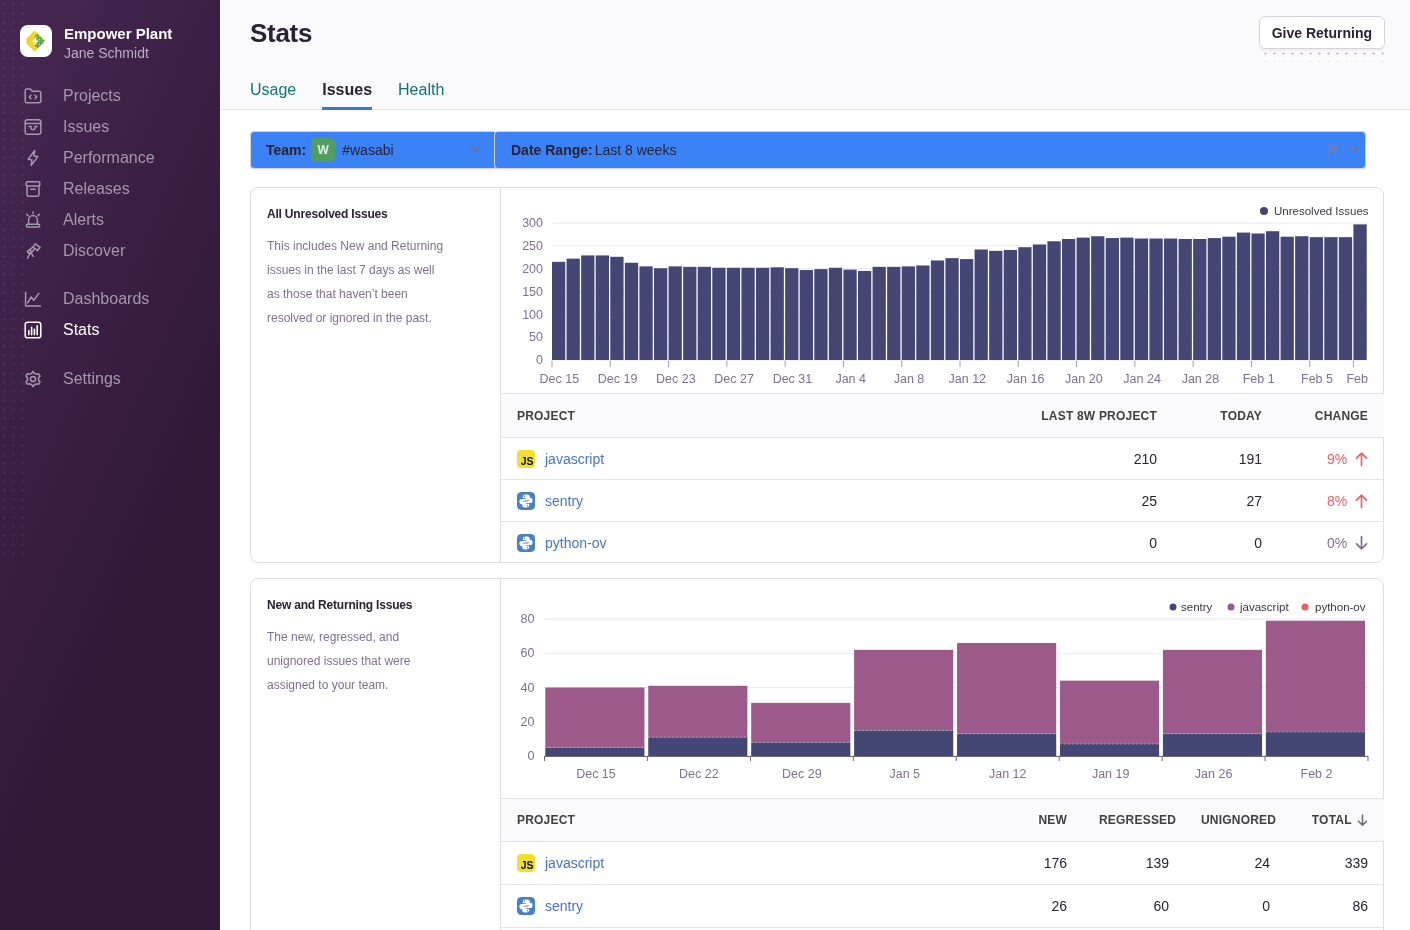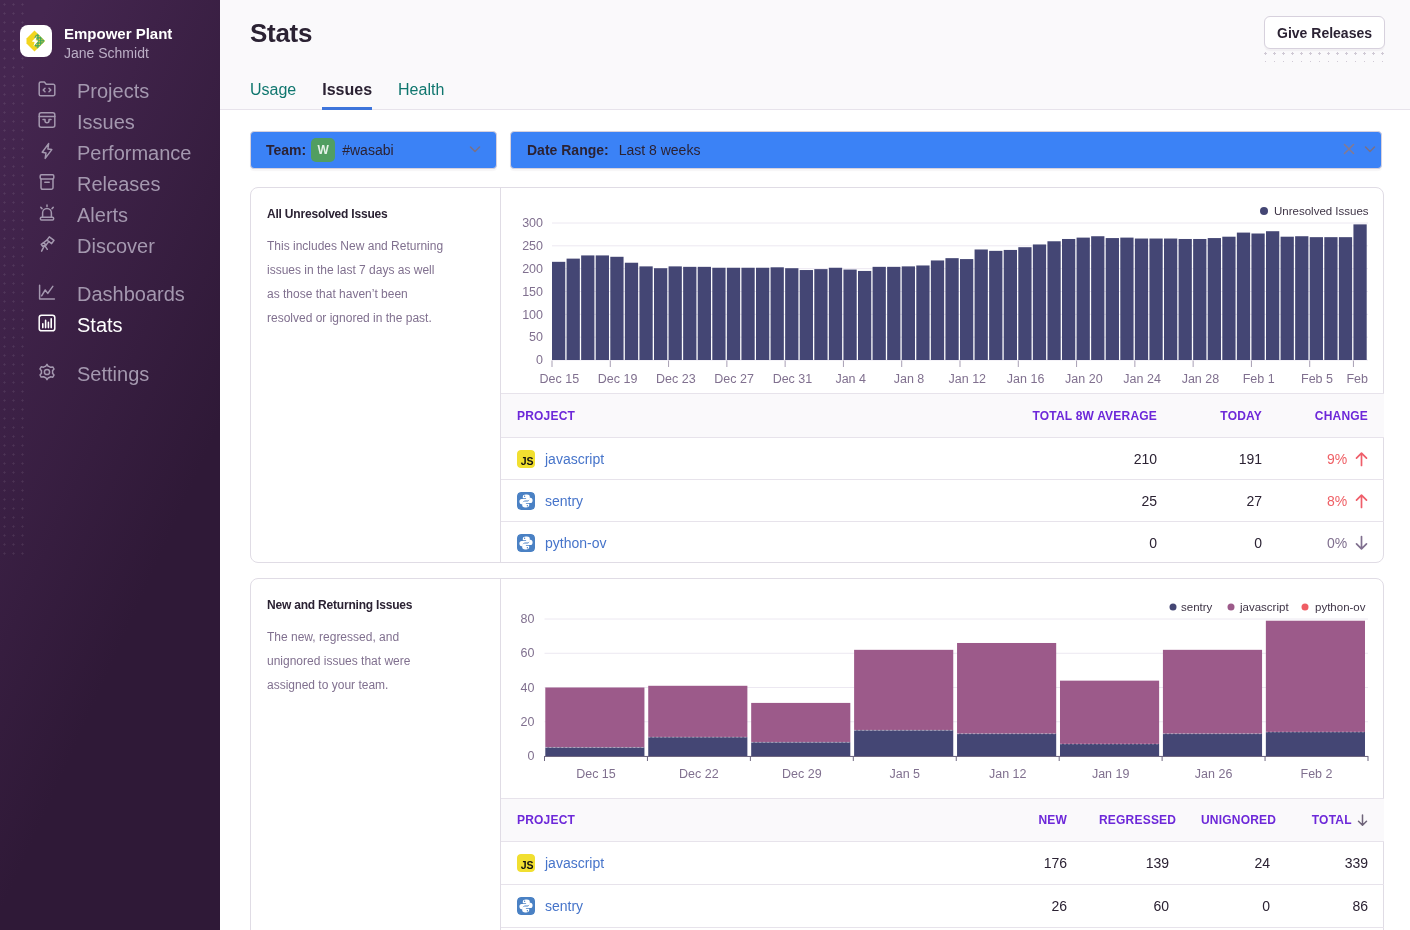--- a/index.html
+++ b/index.html
@@ -8,21 +8,21 @@
   background:linear-gradient(294.17deg,#2f1937 35.57%,#452650 92.42%); color:#fff; }
 .sidebar .dots { position:absolute; left:0; top:0; width:26px; height:560px;
   background-image:radial-gradient(rgba(255,255,255,0.09) 0.9px, transparent 1.2px);
   background-size:9px 9px; }
 .org { position:absolute; left:20px; top:25px; display:flex; }
 .orglogo { width:32px; height:32px; background:#fff; border-radius:8px; }
 .orgtext { margin-left:12px; }
 .orgname { font-size:15px; font-weight:700; color:#fff; line-height:18px; margin-top:0px; }
 .username { font-size:14px; color:#bcafc6; line-height:17px; margin-top:2px; }
 .nav { position:absolute; left:0; top:80px; width:220px; }
-.navitem { display:flex; align-items:flex-start; height:31px; padding-left:38px; color:#a498af; font-size:20px; }
+.navitem { display:flex; align-items:center; height:31px; padding-left:24px; color:#a498af; font-size:16px; }
 .navitem .ni { width:18px; height:18px; margin-right:21px; flex:none; }
 .navitem.active { color:#fff; }
 .navgap { height:17px; }
 .navgap2 { height:18px; }
 .main { position:absolute; left:220px; top:0; width:1190px; height:930px; background:#fff; }
 .header { position:absolute; left:0; top:0; width:1190px; height:110px; background:#faf9fb; border-bottom:1px solid #e7e3eb; }
 .hdots { position:absolute; right:24px; top:49px; width:125px; height:13px;
   background-image:radial-gradient(rgba(128,112,143,0.35) 1px, transparent 1.3px);
   background-size:9px 9px; }
 h1 { position:absolute; left:30px; top:18px; font-size:26px; font-weight:700; color:#2b2233; letter-spacing:-0.3px; }
@@ -33,31 +33,31 @@
 .tab { font-size:16px; color:#0f766e; margin-right:26px; padding-bottom:8px; }
 .tab.active { color:#2b2233; font-weight:600; border-bottom:3px solid #3d74db; }
 .content { position:absolute; left:0; top:111px; width:1190px; height:819px; background:#fff; }
 .filterrow { position:absolute; top:20px; left:30px; }
 .ctrl { position:absolute; height:38px; background:#3b82f6; border:1px solid #d7d1dd; border-radius:4px;
   display:flex; align-items:center; box-shadow:0 2px 1px rgba(43,34,51,0.04); font-size:14px; color:#2b2233;justify-content:space-between; }
 .ctrl .lbl { font-weight:700; color:#2b2233; }
 .teamctrl { left:0px; top:0px; width:247px; padding:0 15px 0 15px; }
 .teamava { width:24px; height:24px; background:#519e61; border-radius:5px; color:rgba(255,255,255,0.85); font-size:12px; font-weight:700;
   display:flex; align-items:center; justify-content:center; margin:0 7px 0 5px; }
-.datectrl { left:260px; top:0px; width:872px; padding:0 5px 0 16px; }
+.datectrl { left:244px; top:0px; width:872px; padding:0 5px 0 16px; }
 .chevron { margin-left:auto; }
 .panel { position:absolute; left:30px; width:1134px; background:#fff; border:1px solid #e0dce5; border-radius:8px; }
 .panel1 { top:76px; height:376px; }
 .panel2 { top:467px; height:391px; }
 .desc { position:absolute; left:0; top:0; bottom:0; width:250px; border-right:1px solid #e0dce5; padding:19px 16px 0 16px; }
 .desc h2 { font-size:12px; font-weight:600; color:#2b2233; margin-bottom:13px; letter-spacing:-0.2px; }
 .desc p { font-size:12px; line-height:24px; color:#80708f; }
 .chartbox { position:absolute; left:250px; top:0; width:883px; }
 table.stats { position:absolute; left:250px; width:883px; border-collapse:collapse; table-layout:fixed; font-size:14px; color:#2b2233; }
-table.stats th { background:#faf9fb; color:#6d28d9; font-size:12px; letter-spacing:0.2px; text-align:right; font-weight:700; padding:0 16px; border-bottom:1px solid #e7e3eb; }
+table.stats th { background:#faf9fb; color:#404040; font-size:12px; letter-spacing:0.2px; text-align:right; font-weight:700; padding:0 16px; border-bottom:1px solid #e7e3eb; }
 table.stats td { text-align:right; padding:0 16px; border-bottom:1px solid #e7e3eb; }
 table.stats th:first-child, table.stats td:first-child { text-align:left; }
 table.stats tr:last-child td { border-bottom:none; }
 .t1 { top:205px; }
 .t1 th { height:44px; border-top:1px solid #e7e3eb; }
 .t1 td { height:42px; }
 .t2 { top:219px; }
 .t2 th { height:43px; border-top:1px solid #e7e3eb; }
 .t2 td { height:43px; }
 .proj { display:flex; align-items:center; }
@@ -136,40 +136,40 @@
     <div class="navitem"><span class="ni"><svg width="18" height="18" viewBox="0 0 18 18" style="color:#a498af">
             <circle cx="9" cy="9" r="2.6" stroke="currentColor" stroke-width="1.5" fill="none" stroke-linecap="round" stroke-linejoin="round"></circle>
             <path d="M9 1.3 l1.2 2 a6 6 0 0 1 2.3 1l2.3-.4 1.2 2.1-1.5 1.8a6 6 0 0 1 0 2.5l1.5 1.8-1.2 2.1-2.3-.4a6 6 0 0 1-2.3 1L9 16.7l-1.2-2a6 6 0 0 1-2.3-1l-2.3.4-1.2-2.1 1.5-1.8a6 6 0 0 1 0-2.5L2 5.9l1.2-2.1 2.3.4a6 6 0 0 1 2.3-1Z" stroke="currentColor" stroke-width="1.5" fill="none" stroke-linecap="round" stroke-linejoin="round"></path>
           </svg></span>Settings</div>
   </div>
 </div>
 <div class="main">
   <div class="header">
     <div class="hdots"></div>
     <h1>Stats</h1>
-    <div class="feedback">Give Releases</div>
+    <div class="feedback">Give Returning</div>
     <div class="tabs">
       <div class="tab">Usage</div>
       <div class="tab active">Issues</div>
       <div class="tab">Health</div>
     </div>
   </div>
   <div class="content">
     <div class="filterrow">
       <div class="ctrl teamctrl">
         <span class="lbl">Team:</span>
         <span class="teamava">W</span>
         <span>#wasabi</span>
         <span class="chevron"><svg width="12" height="12" viewBox="0 0 12 12">
               <path d="M1.5 4 L6 8.5 L10.5 4" stroke="#7a7087" stroke-width="1.5" fill="none" stroke-linecap="round" stroke-linejoin="round"></path>
             </svg></span>
       </div>
       <div class="ctrl datectrl">
         <span class="lbl">Date Range:</span>
-        <span style="margin-left:10px">Last 8 weeks</span>
+        <span style="margin-left:2px">Last 8 weeks</span>
         <span class="chevron"><svg width="14" height="14" viewBox="0 0 14 14">
               <path d="M2.5 2.5 L11.5 11.5 M11.5 2.5 L2.5 11.5" stroke="#857a91" stroke-width="1.6" stroke-linecap="round"></path>
             </svg></span>
         <span style="margin-left:8px"><svg width="12" height="12" viewBox="0 0 12 12">
               <path d="M1.5 4 L6 8.5 L10.5 4" stroke="#7a7087" stroke-width="1.5" fill="none" stroke-linecap="round" stroke-linejoin="round"></path>
             </svg></span>
       </div>
     </div>
     <div class="panel panel1">
       <div class="desc">
@@ -285,21 +285,21 @@
       <table class="stats t1">
         <colgroup>
             <col style="width:432px">
             <col style="width:240px">
             <col style="width:105px">
             <col style="width:106px">
           </colgroup>
         <tbody>
             <tr>
               <th>PROJECT</th>
-              <th>TOTAL 8W AVERAGE</th>
+              <th>LAST 8W PROJECT</th>
               <th>TODAY</th>
               <th>CHANGE</th>
             </tr>
         <tr>
               <td>
                 <span class="proj">
                   <svg class="picon" width="18" height="18" viewBox="0 0 18 18">
                     <rect width="18" height="18" rx="3" fill="#f1df30"></rect>
                     <text x="16.6" y="15.2" text-anchor="end" font-family="Liberation Sans,sans-serif" font-size="10.5" font-weight="bold" fill="#111">JS</text>
                   </svg>

